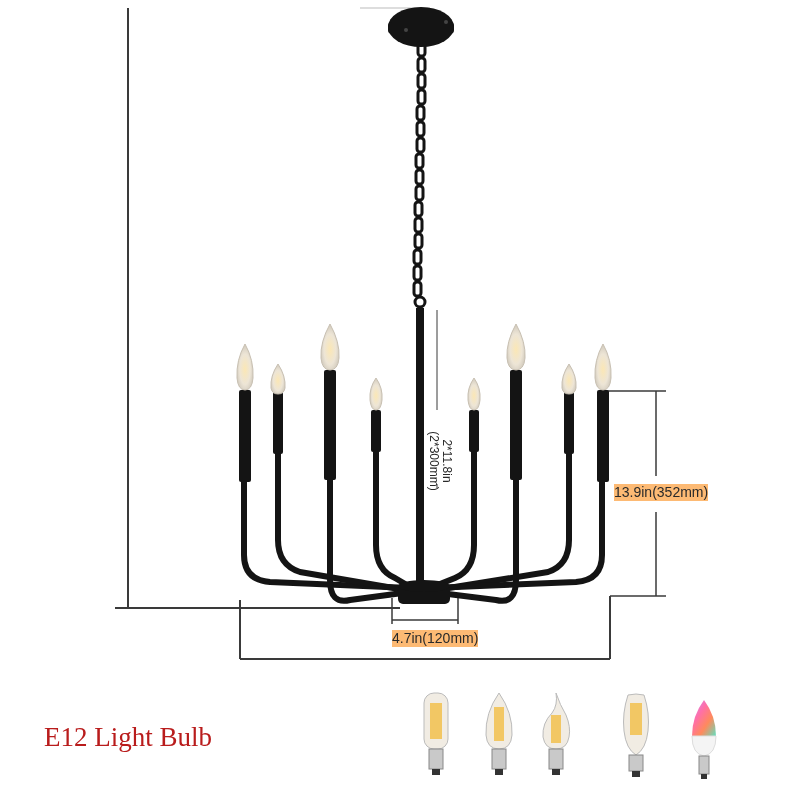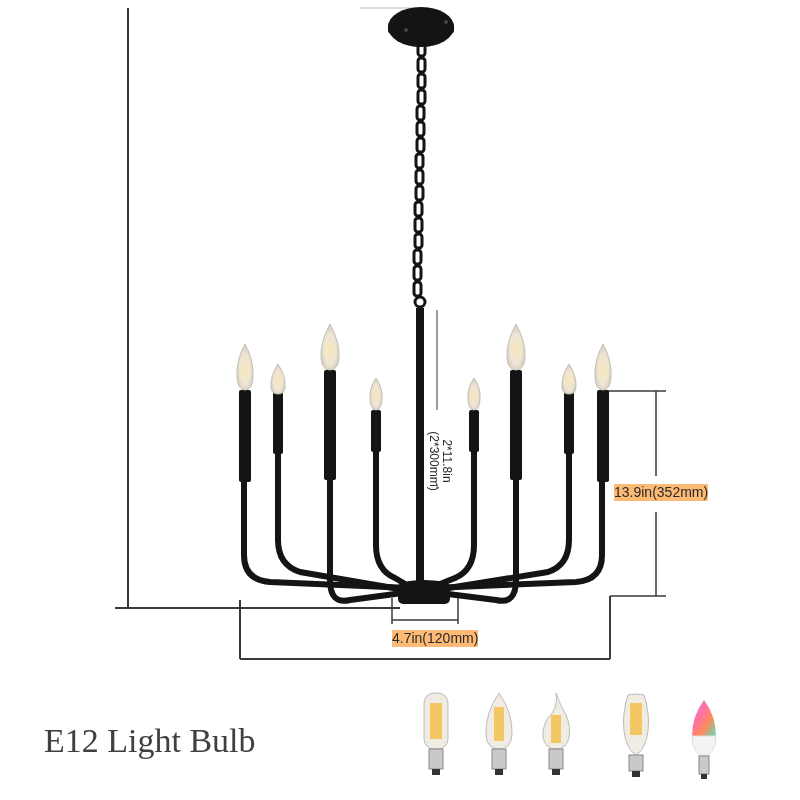--- a/index.html
+++ b/index.html
@@ -4,21 +4,21 @@
 <style>
   html, body { margin: 0; padding: 0; background: #ffffff; }
   body { width: 800px; height: 800px; position: relative; overflow: hidden; font-family: "Liberation Sans", sans-serif; }
   #stage { position: absolute; left: 0; top: 0; width: 800px; height: 800px; }
   .dim-label { position: absolute; color: #2a2a2a; font-family: "Liberation Sans", sans-serif; font-size: 14px; line-height: 17px; white-space: nowrap; background: #fdba74; }
   #adj-label { left: 78px; top: 270px; background: #fff; padding: 2px 0; }
   #adj-label div { display: block; }
   #arm-label { left: 405px; top: 448px; transform: rotate(90deg); transform-origin: center; font-size: 12px; line-height: 13px; text-align: center; background: transparent; width: 90px; margin-left: -10px; }
   #height-label { left: 614px; top: 484px; }
   #base-label { left: 376px; top: 630px; margin-left: 16px; }
-  #bulb-title { position: absolute; left: 44px; top: 722px; font-family: "Liberation Serif", serif; font-size: 34px; color: #404040; }
+  #bulb-title { position: absolute; left: 44px; top: 722px; font-family: "Liberation Serif", serif; font-size: 27px; color: #b91c1c; }
 </style>
 </head>
 <body>
 
 <div id="stage">
   <svg width="800" height="800" viewBox="0 0 800 800">
     <defs>
       <radialGradient id="flameGlass" cx="50%" cy="55%" r="55%">
         <stop offset="0%" stop-color="#fbe7b5"></stop>
         <stop offset="60%" stop-color="#ede5d6"></stop>

